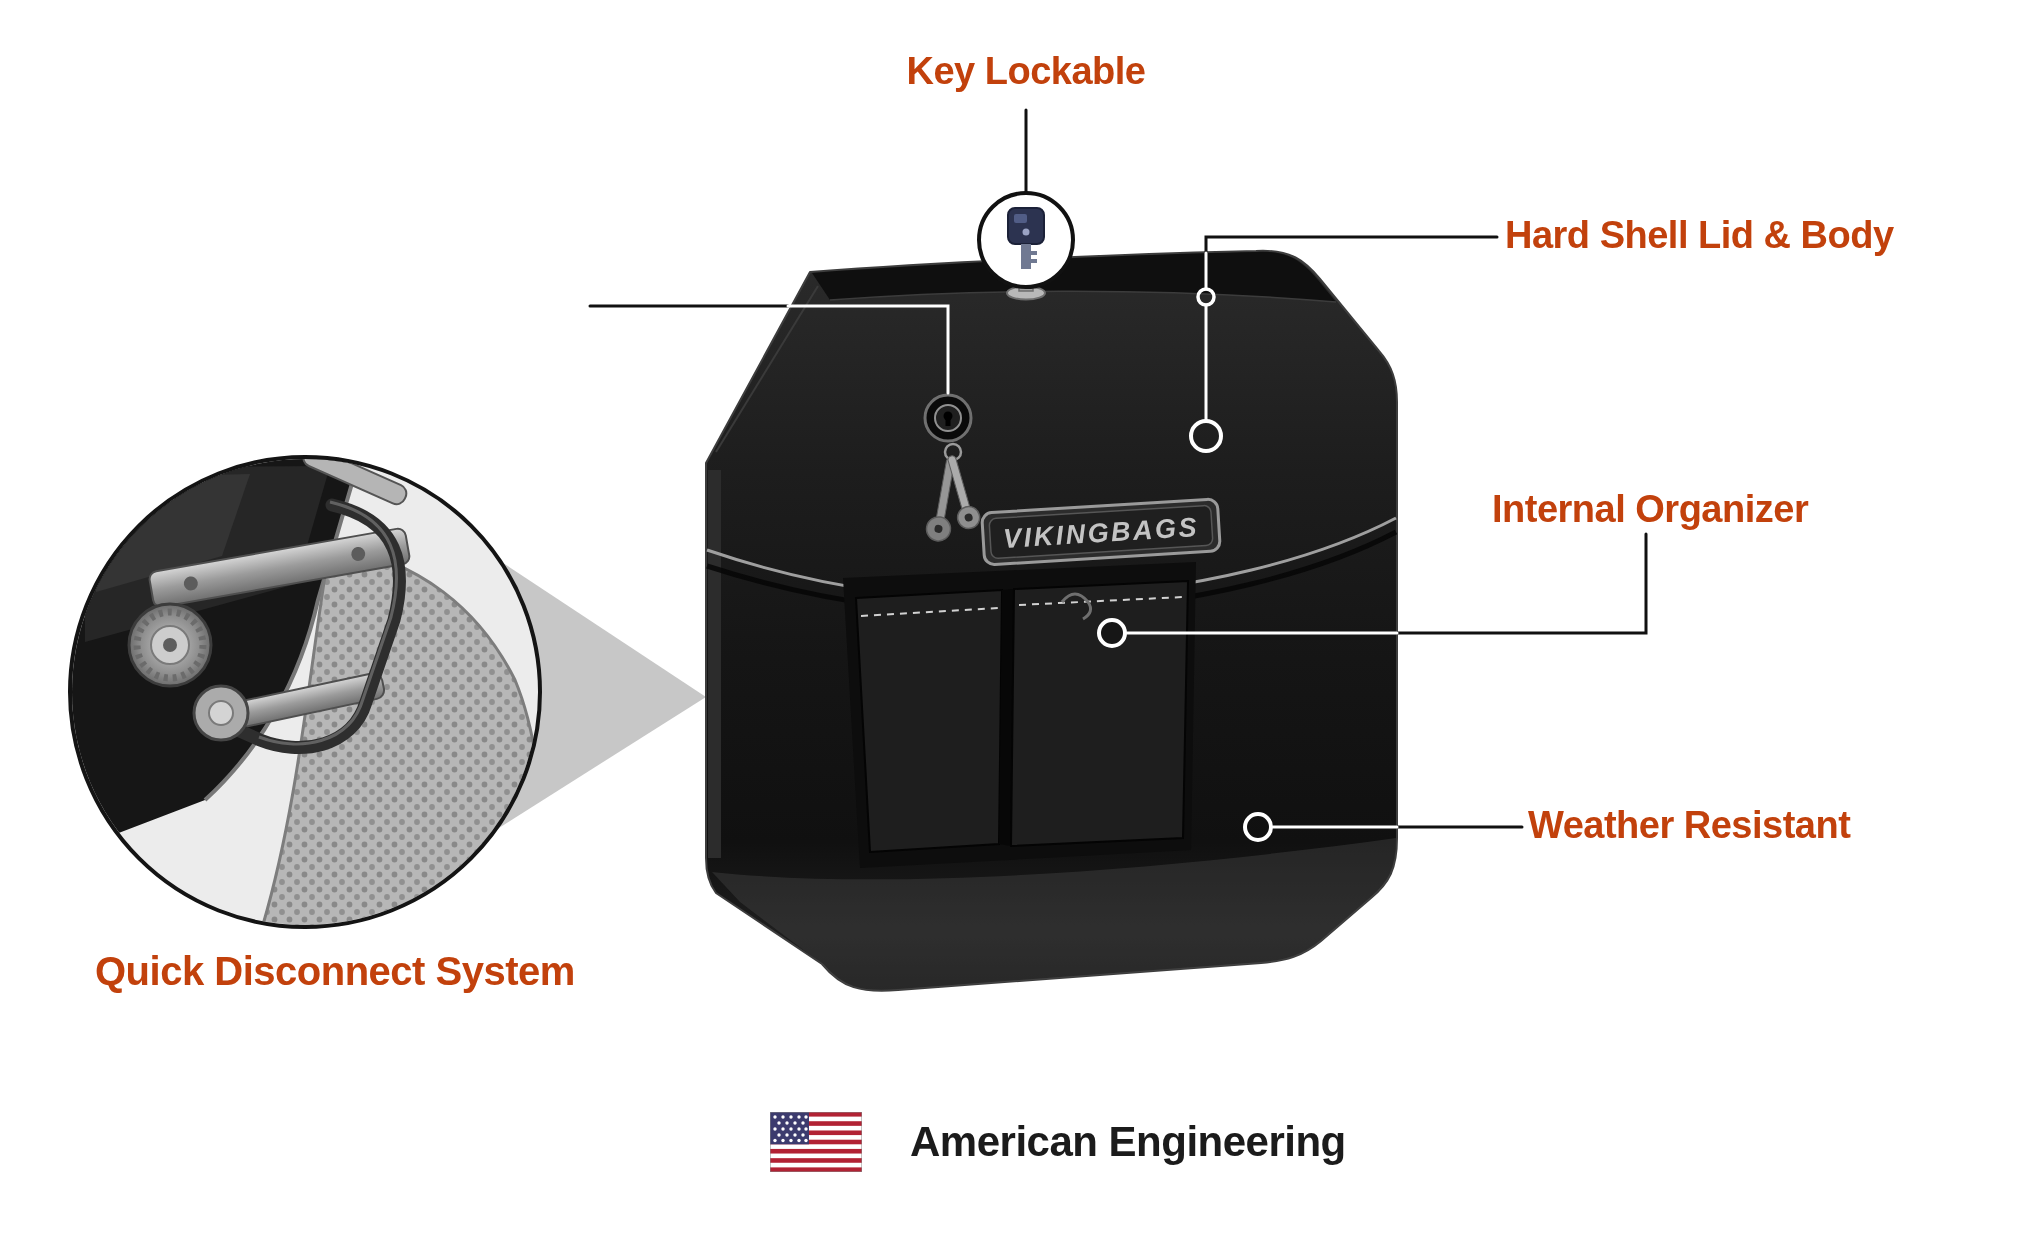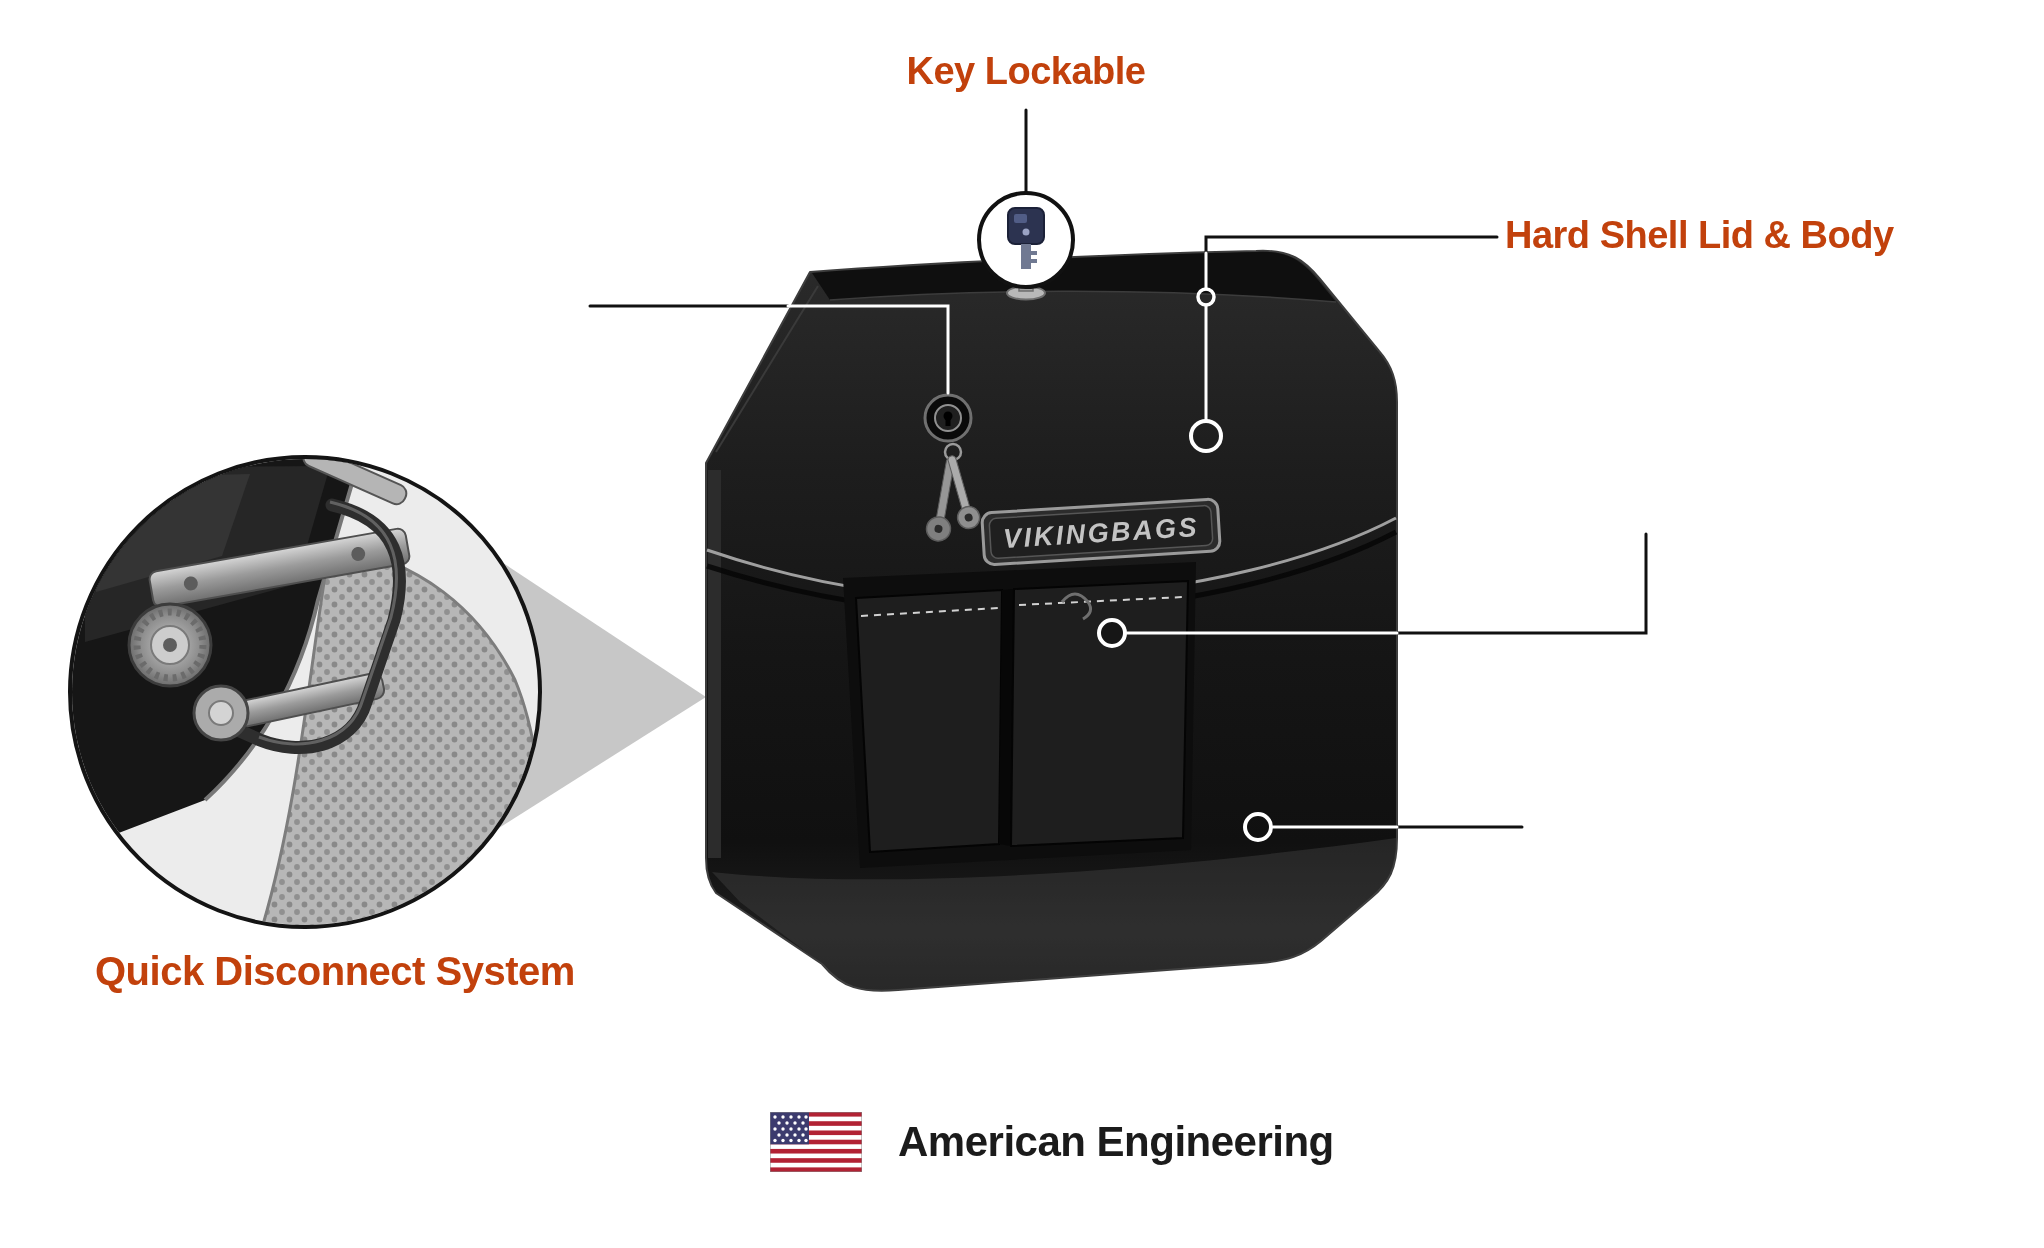--- a/index.html
+++ b/index.html
@@ -22,21 +22,21 @@
     white-space:nowrap;
   }
   .label-key{left:1026px;top:52px;transform:translateX(-50%);}
   .label-hardshell{left:1505px;top:216px;}
   .label-bracket{left:183px;top:286px;}
   .label-organizer{left:1492px;top:490px;}
   .label-weather{left:1528px;top:806px;}
   .label-quick{left:88px;top:950px;font-size:40px;margin-left:7px;}
   .footer{
     position:absolute;left:770px;top:1112px;
-    display:flex;align-items:center;gap:36px;
+    display:flex;align-items:center;gap:48px;
   }
   .footer-text{
     font-weight:700;font-size:42px;color:#1b1b1b;letter-spacing:-0.5px;white-space:nowrap;
   }
   .flag{width:92px;height:60px;display:block;}
 </style>
 </head>
 <body>
 
 <div id="stage">
@@ -209,20 +209,22 @@
         <circle cx="1026" cy="232" r="3.5" fill="#9aa3c4"></circle>
         <rect x="1021" y="244" width="10" height="25" fill="#707992"></rect>
         <rect x="1031" y="251" width="6" height="4" fill="#707992"></rect>
         <rect x="1031" y="259" width="6" height="4" fill="#707992"></rect>
       </g>
     </g>
   </svg>
 
   <div class="callout-label label-key">Key Lockable</div>
   <div class="callout-label label-hardshell">Hard Shell Lid &amp; Body</div>
+  <div class="callout-label label-organizer">Internal Organizer</div>
+  <div class="callout-label label-weather">Weather Resistant</div>
   <div class="callout-label label-quick">Quick Disconnect System</div>
 
   <div class="footer">
     <svg class="flag" viewBox="0 0 92 60" xmlns="http://www.w3.org/2000/svg">
       <rect width="92" height="60" fill="#b22234"></rect>
       <g fill="#ffffff">
         <rect y="4.6" width="92" height="4.62"></rect>
         <rect y="13.85" width="92" height="4.62"></rect>
         <rect y="23.08" width="92" height="4.62"></rect>
         <rect y="32.3" width="92" height="4.62"></rect>

